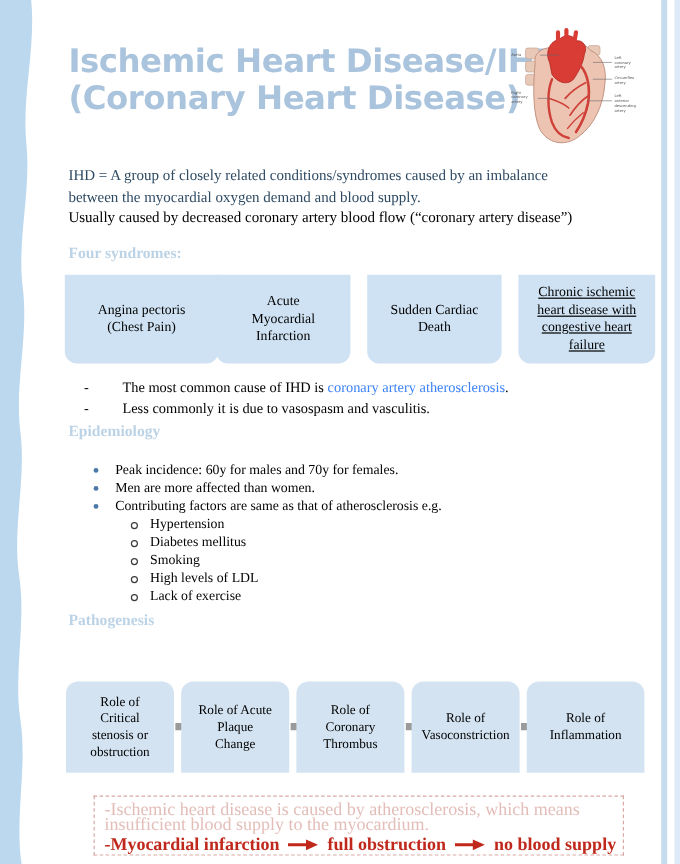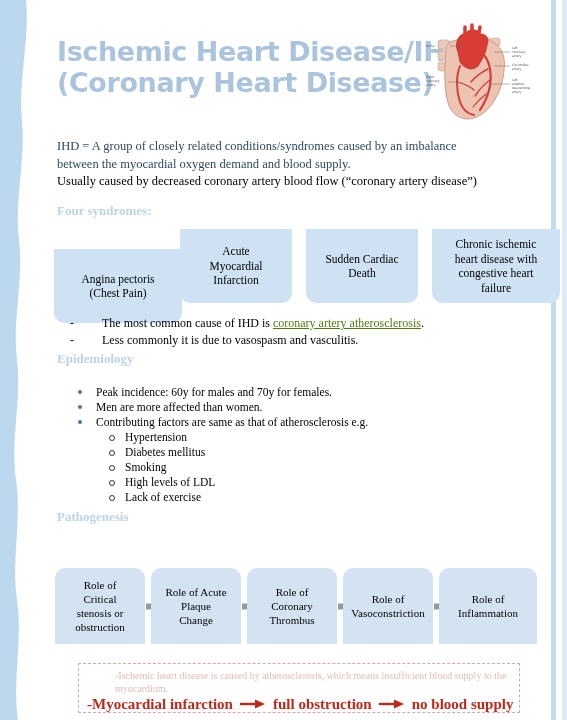--- a/index.html
+++ b/index.html
@@ -78,21 +78,21 @@
     padding:0 4px;box-sizing:border-box;
   }
 
   
   #causes{
     position:absolute;left:70px;top:315px;width:450px;
     font-size:12px;line-height:16.5px;color:#000;
   }
   .dashrow{display:flex;}
   .dashmark{width:32px;flex:0 0 32px;color:#000;}
-  .red{color:#4d7c0f;text-decoration:underline;}
+  .red{color:#3b82f6;}
 
   
   #epi{
     position:absolute;left:64px;top:385px;width:450px;
     font-size:11.5px;line-height:15px;color:#000;
   }
   .bulrow{display:flex;align-items:flex-start;}
   .bulmark{
     flex:0 0 32px;width:32px;
     display:flex;align-items:center;justify-content:center;
@@ -121,21 +121,21 @@
   }
 
   
   #note{
     position:absolute;left:78px;top:663px;width:442px;height:50px;
     border:1px dashed #d8a9a4;
     box-sizing:border-box;
     padding:5px 8px 0 8px;
   }
   #note-top{
-    font-size:10px;line-height:13px;color:#e3bdb8;margin-left:28px;
+    font-size:15px;line-height:13px;color:#e3bdb8;
   }
   #note-bottom{
     font-size:15px;line-height:14px;color:#c0281c;font-weight:bold;
     display:flex;align-items:center;white-space:nowrap;margin-top:2px;
   }
   .rarrow{margin:0 7px;display:inline-flex;align-items:center;}
 </style>
 </head>
 <body>
 
@@ -208,40 +208,40 @@
     <div>IHD = A group of closely related conditions/syndromes caused by an imbalance</div>
     <div>between the myocardial oxygen demand and blood supply.</div>
     <div class="blk">Usually caused by decreased coronary artery blood flow (“coronary artery disease”)</div>
   </div>
 
   <div class="section-head" id="head-four">Four syndromes:</div>
   <div class="section-head" id="head-epi">Epidemiology</div>
   <div class="section-head" id="head-path">Pathogenesis</div>
 
   <div id="syndromes">
-      <div class="synbox" style="left: 0px; width: 128px; margin-top: 20px;">
+      <div class="synbox" style="left: 0px; width: 128px;">
         <div>
           <div>Angina pectoris</div>
           <div>(Chest Pain)</div>
         </div>
       </div>
       <div class="synbox" style="left: 126px; width: 112px;">
         <div>
           <div>Acute</div>
           <div>Myocardial</div>
           <div>Infarction</div>
         </div>
       </div>
       <div class="synbox" style="left: 252px; width: 112px;">
         <div>
           <div>Sudden Cardiac</div>
           <div>Death</div>
         </div>
       </div>
-      <div class="synbox" style="left: 378px; width: 128px;">
+      <div class="synbox" style="left: 378px; width: 114px; text-decoration: underline;">
         <div>
           <div>Chronic ischemic</div>
           <div>heart disease with</div>
           <div>congestive heart</div>
           <div>failure</div>
         </div>
       </div>
     </div>
 
   <div id="causes">

